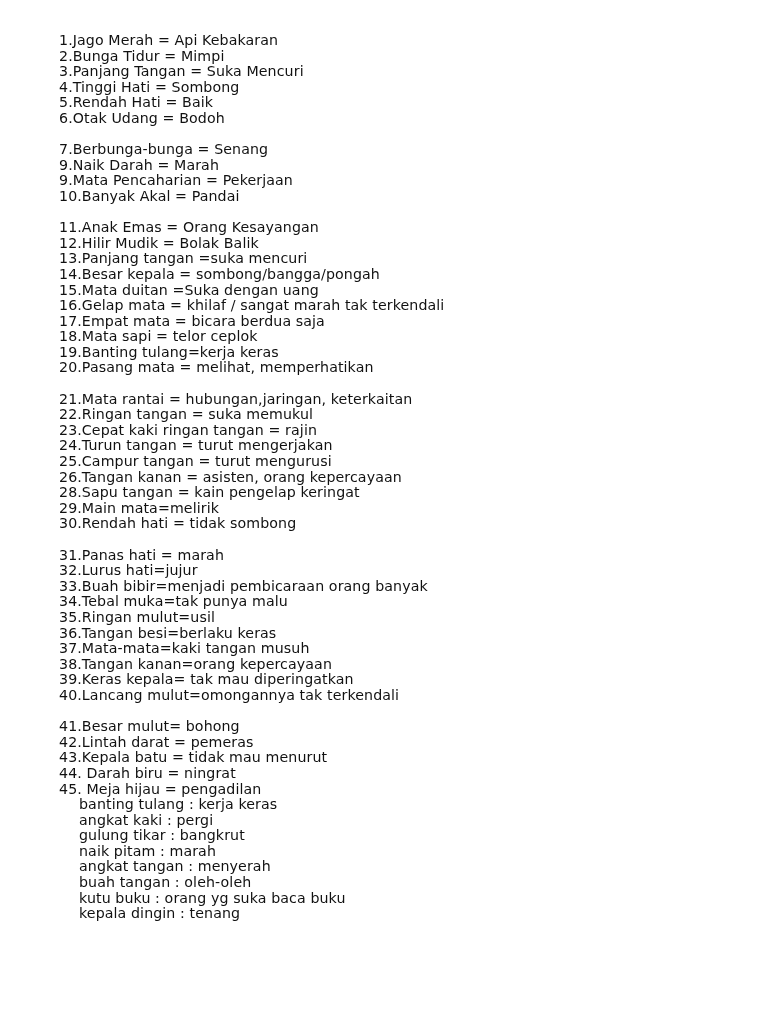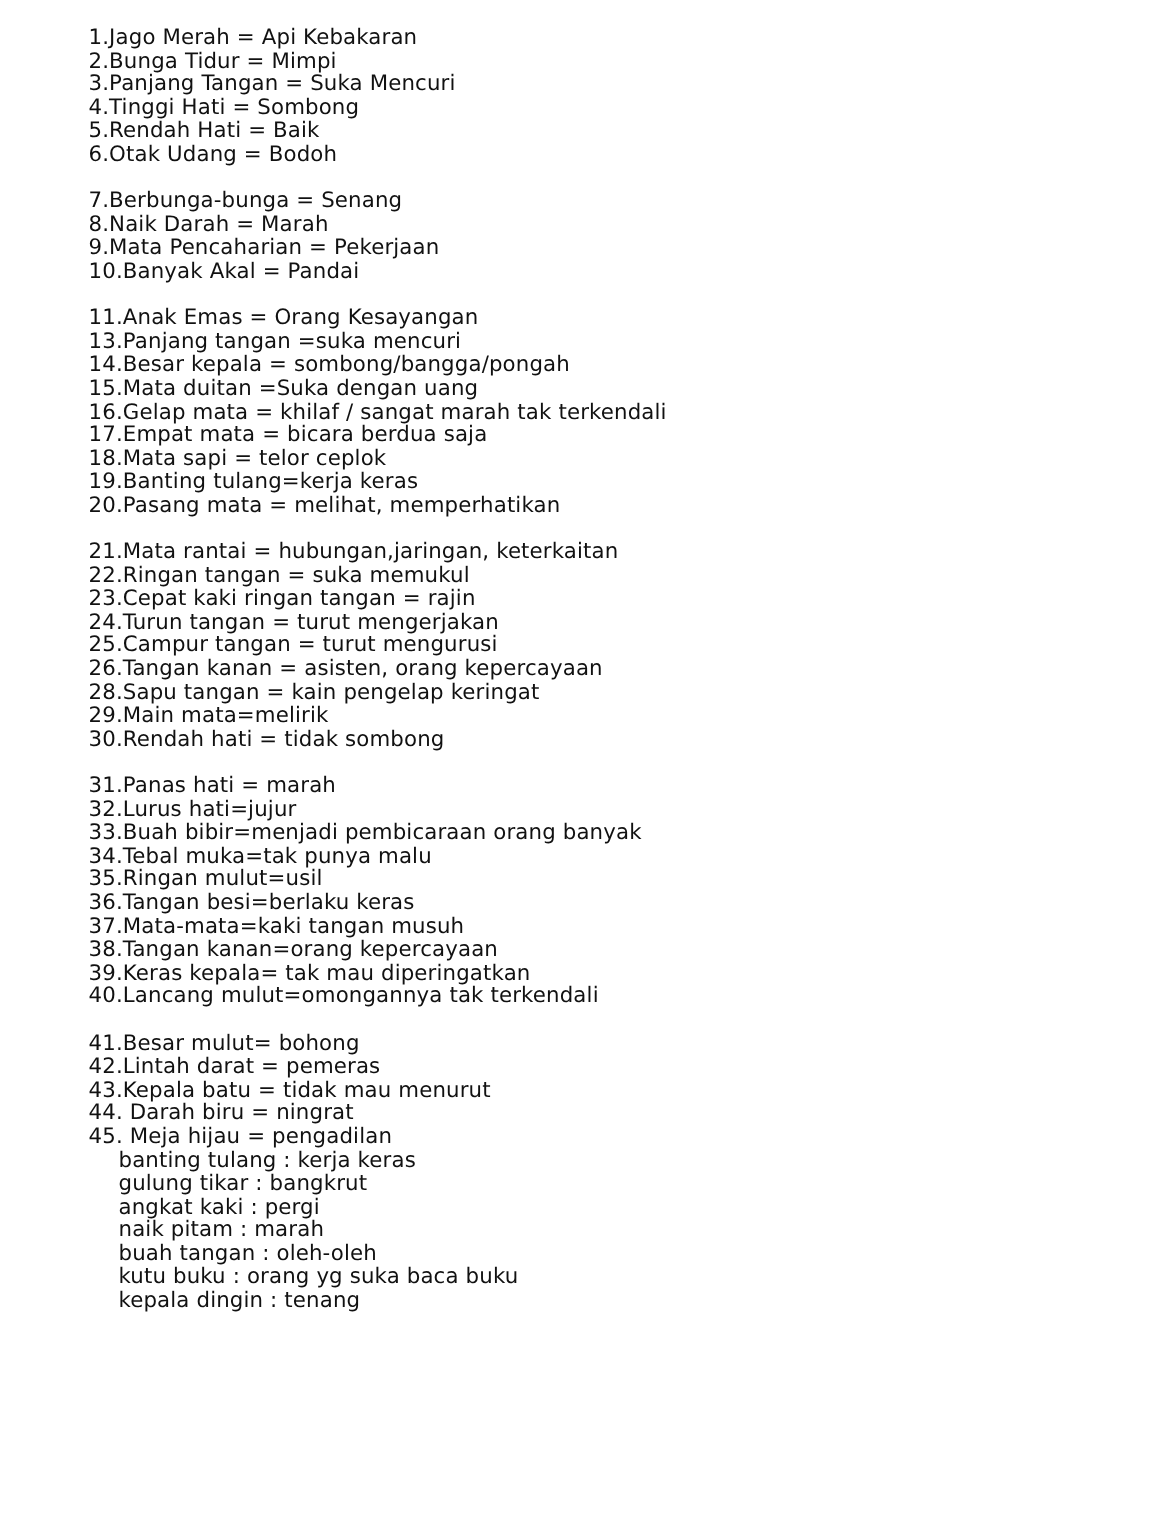--- a/index.html
+++ b/index.html
@@ -9,21 +9,21 @@
     }
     body {
       width: 768px;
       height: 1024px;
       position: relative;
       overflow: hidden;
     }
     .page {
       position: absolute;
       left: 59px;
-      top: 18px;
+      top: 33px;
       font-family: "DejaVu Sans", sans-serif;
       font-size: 14.2px;
       line-height: 15.6px;
       color: #111111;
       letter-spacing: 0.1px;
     }
     .group {
       margin: 0 0 15.6px 0;
     }
     .line {
@@ -42,27 +42,28 @@
     <div class="line">1.Jago Merah = Api Kebakaran</div>
     <div class="line">2.Bunga Tidur = Mimpi</div>
     <div class="line">3.Panjang Tangan = Suka Mencuri</div>
     <div class="line">4.Tinggi Hati = Sombong</div>
     <div class="line">5.Rendah Hati = Baik</div>
     <div class="line">6.Otak Udang = Bodoh</div>
   </div>
 
   <div class="group">
     <div class="line">7.Berbunga-bunga = Senang</div>
-    <div class="line">8.Naik Darah = Marah</div>
+    <div class="line">9.Naik Darah = Marah</div>
     <div class="line">9.Mata Pencaharian = Pekerjaan</div>
     <div class="line">10.Banyak Akal = Pandai</div>
   </div>
 
   <div class="group">
     <div class="line">11.Anak Emas = Orang Kesayangan</div>
+    <div class="line">12.Hilir Mudik = Bolak Balik</div>
     <div class="line">13.Panjang tangan =suka mencuri</div>
     <div class="line">14.Besar kepala = sombong/bangga/pongah</div>
     <div class="line">15.Mata duitan =Suka dengan uang</div>
     <div class="line">16.Gelap mata = khilaf / sangat marah tak terkendali</div>
     <div class="line">17.Empat mata = bicara berdua saja</div>
     <div class="line">18.Mata sapi = telor ceplok</div>
     <div class="line">19.Banting tulang=kerja keras</div>
     <div class="line">20.Pasang mata = melihat, memperhatikan</div>
   </div>
 
@@ -91,20 +92,21 @@
     <div class="line">40.Lancang mulut=omongannya tak terkendali</div>
   </div>
 
   <div class="group">
     <div class="line">41.Besar mulut= bohong</div>
     <div class="line">42.Lintah darat = pemeras</div>
     <div class="line">43.Kepala batu = tidak mau menurut</div>
     <div class="line">44. Darah biru = ningrat</div>
     <div class="line">45. Meja hijau = pengadilan</div>
     <div class="line sub">banting tulang : kerja keras</div>
+    <div class="line sub">angkat kaki : pergi</div>
     <div class="line sub">gulung tikar : bangkrut</div>
-    <div class="line sub">angkat kaki : pergi</div>
     <div class="line sub">naik pitam : marah</div>
+    <div class="line sub">angkat tangan : menyerah</div>
     <div class="line sub">buah tangan : oleh-oleh</div>
     <div class="line sub">kutu buku : orang yg suka baca buku</div>
     <div class="line sub">kepala dingin : tenang</div>
   </div>
 </div>
 
 </body></html>

